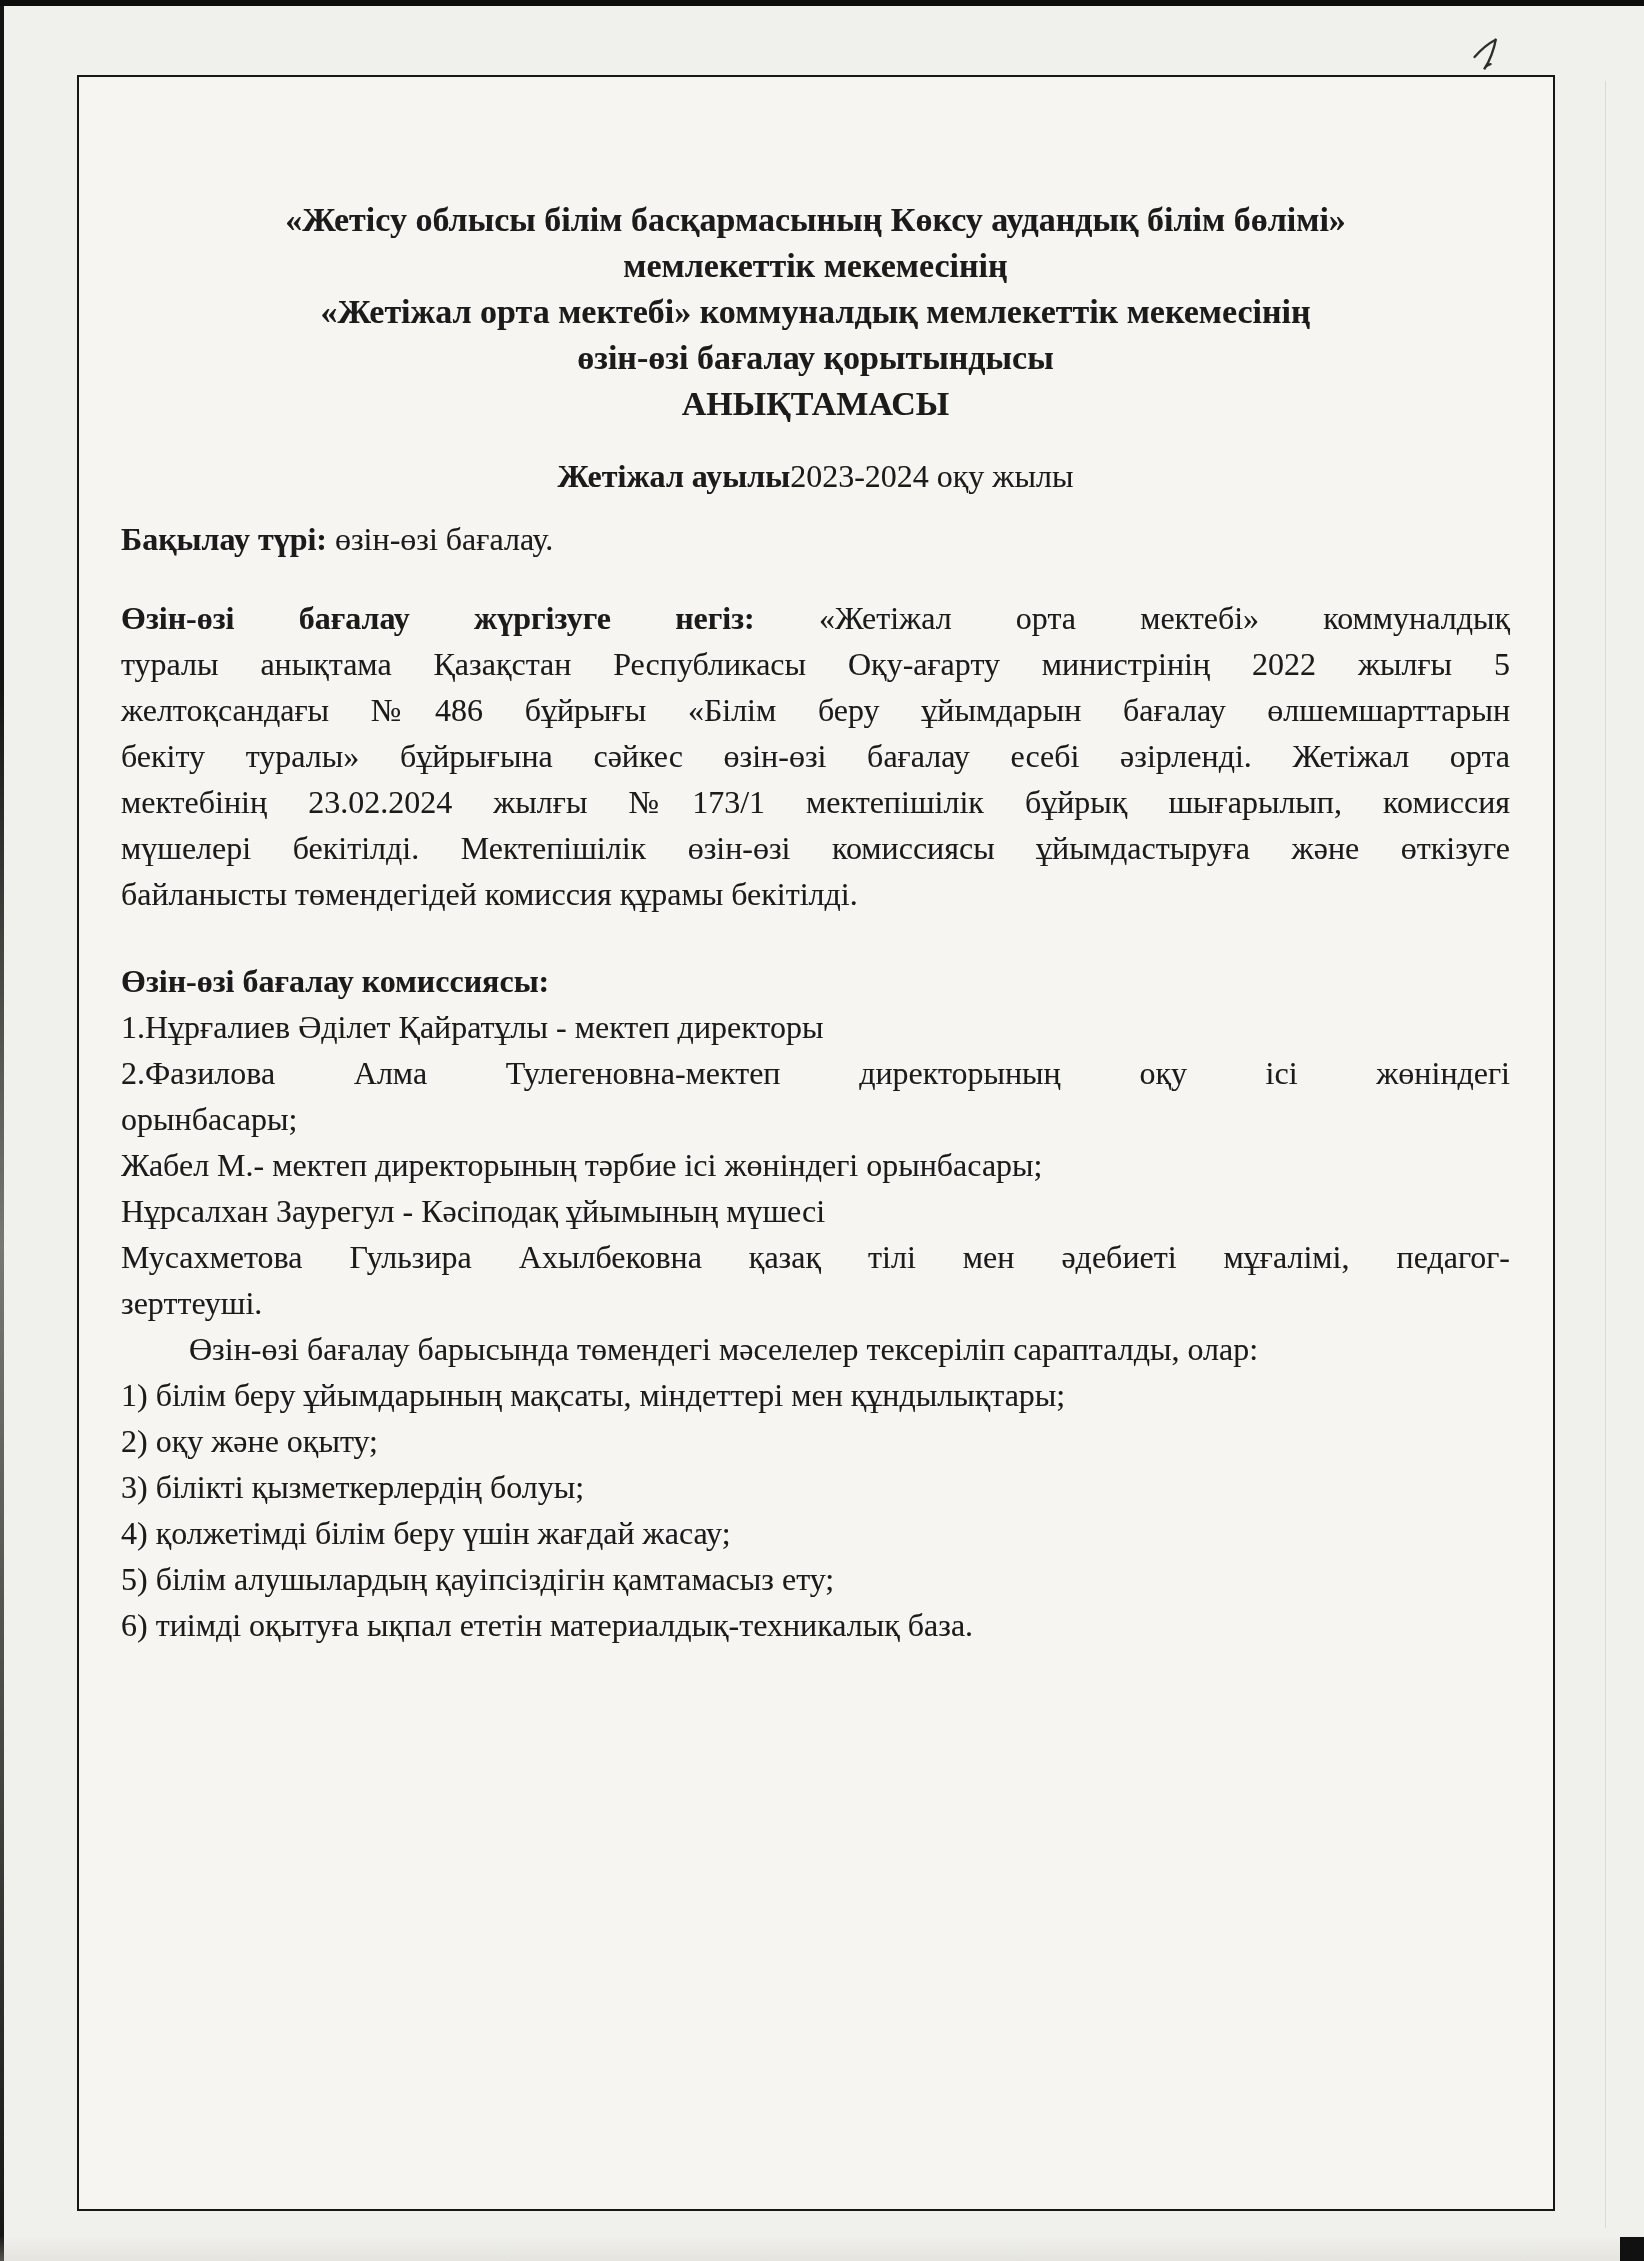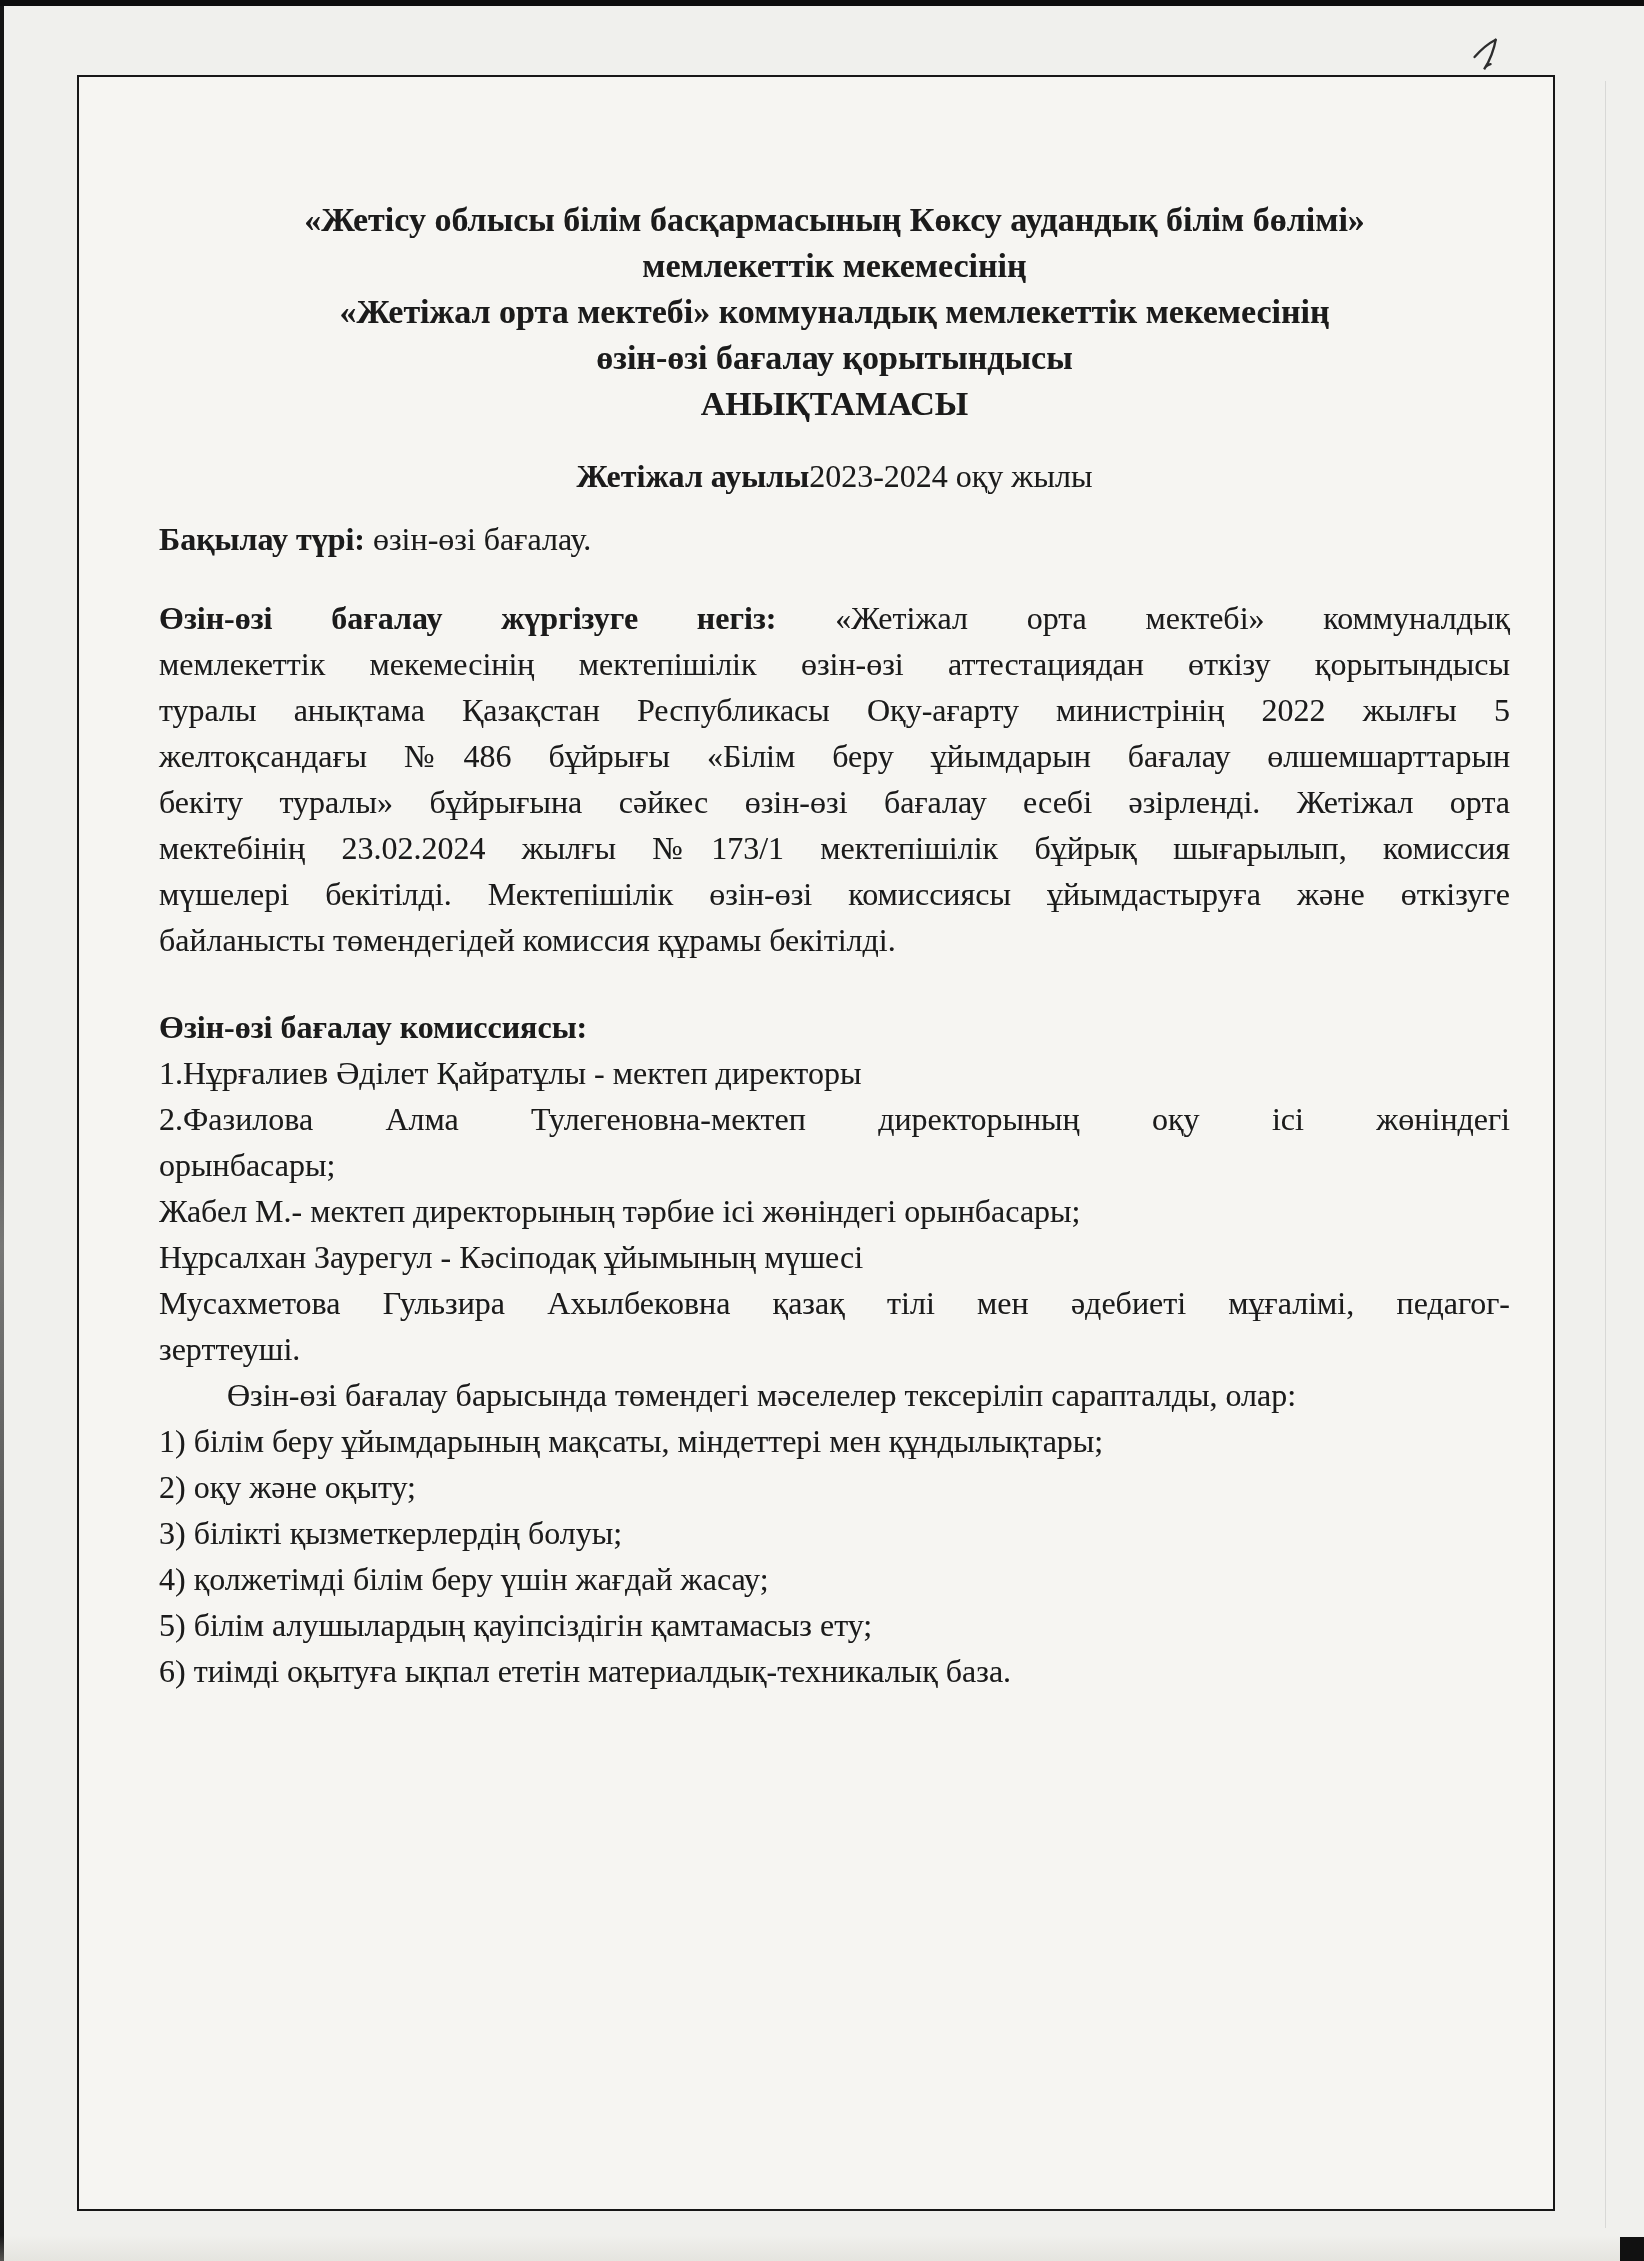--- a/index.html
+++ b/index.html
@@ -63,21 +63,21 @@
   
   .page {
     position: absolute;
     left: 77px; top: 75px;
     width: 1474px; height: 2132px;
     border: 2.6px solid #171717;
     background: #f6f5f2;
     box-sizing: content-box;
   }
   .content {
-    padding: 120px 43px 0 80px; 
+    padding: 120px 43px 0 42px; 
     font-size: 32px;
     line-height: 46px;
     text-shadow: 0 0 0.6px rgba(20,20,20,.3);
   }
   .title-block {
     text-align: center;
     font-weight: bold;
     font-size: 34px;
   }
   .title-block .tline { line-height: 46px; }
@@ -135,21 +135,20 @@
 
     <div class="control-line">
       <span class="bold">Бақылау түрі:</span><span> өзін-өзі бағалау.</span>
     </div>
 
     <div class="basis-par">
       <div class="tline j">
         <span class="bold">Өзін-өзі бағалау жүргізуге негіз:</span><span> «Жетіжал орта мектебі» коммуналдық</span>
       </div>
       <div>
-          <div class="tline j">мемлекеттік мекемесінің мектепішілік өзін-өзі аттестациядан өткізу қорытындысы</div>
           <div class="tline j">туралы анықтама Қазақстан Республикасы Оқу-ағарту министрінің 2022 жылғы 5</div>
           <div class="tline j">желтоқсандағы №486 бұйрығы «Білім беру ұйымдарын бағалау өлшемшарттарын</div>
           <div class="tline j">бекіту туралы» бұйрығына сәйкес өзін-өзі бағалау есебі әзірленді. Жетіжал орта</div>
           <div class="tline j">мектебінің 23.02.2024 жылғы №173/1 мектепішілік бұйрық шығарылып, комиссия</div>
           <div class="tline j">мүшелері бекітілді. Мектепішілік өзін-өзі комиссиясы ұйымдастыруға және өткізуге</div>
         </div>
       <div class="tline">байланысты төмендегідей комиссия құрамы бекітілді.</div>
     </div>
 
     <div class="commission-heading">Өзін-өзі бағалау комиссиясы:</div>

